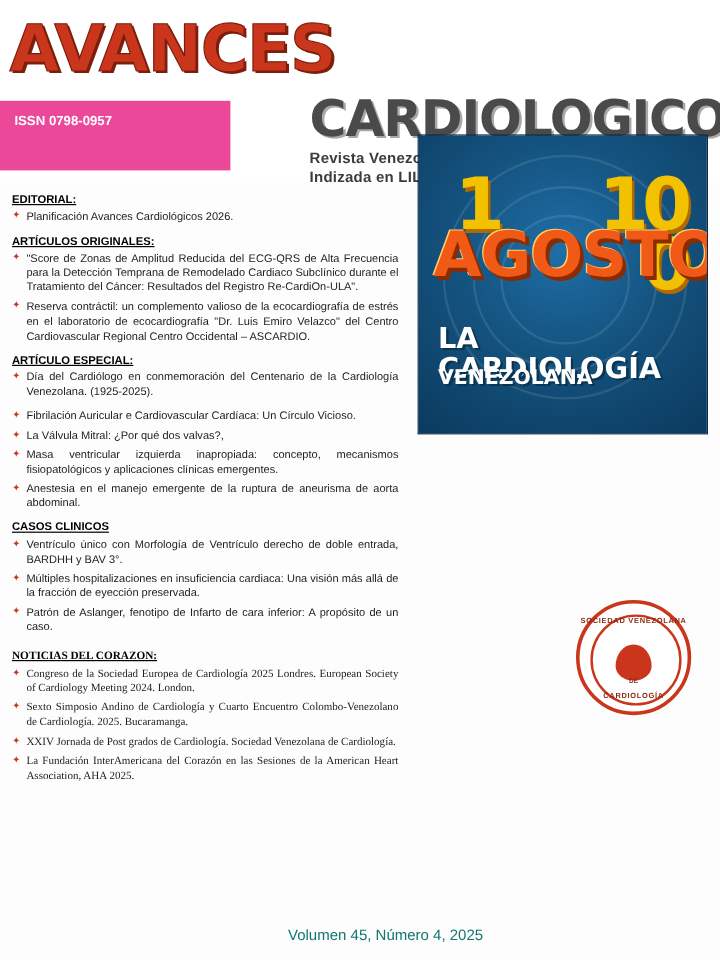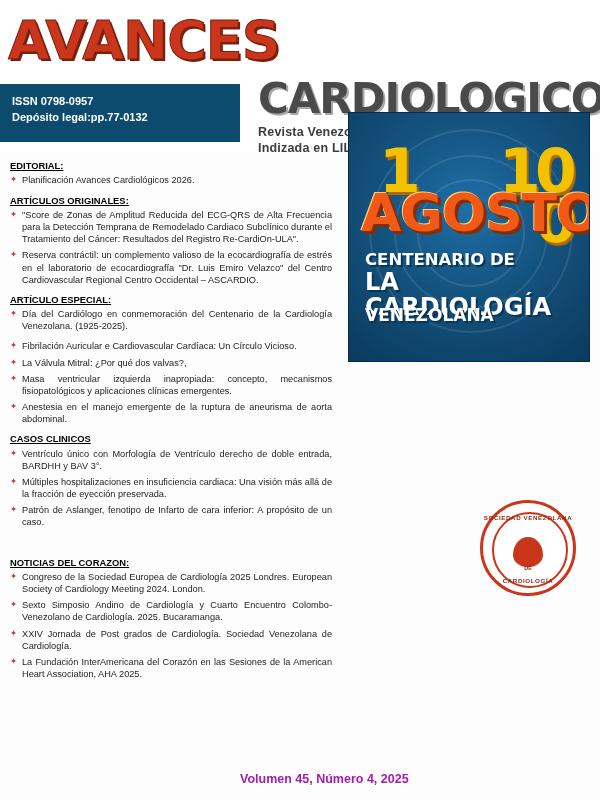--- a/index.html
+++ b/index.html
@@ -51,23 +51,23 @@
     font-size: 42px;
     letter-spacing: -1px;
     color: #4a4a4a;
     text-shadow: 2px 2px 0 #a8a8a8;
     line-height: 1;
   }
   .redbar {
     position: absolute;
     left: 0;
     top: 84px;
-    width: 240px;
+    width: 192px;
     height: 58px;
-    background: #0c4a6e;
+    background: #ec4899;
     color: #ffffff;
     font-size: 11px;
     font-weight: bold;
     padding: 10px 0 0 12px;
     box-sizing: border-box;
     line-height: 1.45;
   }
   .subtitle1, .subtitle2 {
     position: absolute;
     left: 258px;
@@ -252,34 +252,33 @@
     font-weight: bold;
     color: #8d2a13;
   }
 
   
   .volumen {
     position: absolute;
     left: 240px;
     top: 772px;
     font-size: 12.5px;
-    font-weight: bold;
-    color: #a21caf;
+    font-weight: normal;
+    color: #0f766e;
   }
 </style>
 </head>
 <body>
 
 <div class="page">
 
   <div class="masthead">
     <div class="avances">AVANCES</div>
     <div class="redbar">
       <div>ISSN 0798-0957</div>
-      <div>Depósito legal:pp.77-0132</div>
     </div>
     <div class="cardiologicos">CARDIOLOGICOS</div>
     <div class="subtitle1">Revista Venezolana de Cardiología</div>
     <div class="subtitle2">Indizada en LILACS, LIVECS y LATINDEX</div>
   </div>
 
   <div class="content">
 
     <div class="toc">
 
@@ -339,21 +338,21 @@
         <div class="entry">
           <span class="bullet">✦</span>
           <span class="entry-text">Múltiples hospitalizaciones en insuficiencia cardiaca: Una visión más allá de la fracción de eyección preservada.</span>
         </div>
         <div class="entry">
           <span class="bullet">✦</span>
           <span class="entry-text">Patrón de Aslanger, fenotipo de Infarto de cara inferior: A propósito de un caso.</span>
         </div>
       </div>
 
-      <div class="sect-block" style="margin-top:28px;">
+      <div class="sect-block" style="margin-top:12px;font-family:Liberation Serif, serif;">
         <div class="sect-head">NOTICIAS DEL CORAZON:</div>
         <div class="entry">
           <span class="bullet">✦</span>
           <span class="entry-text">Congreso de la Sociedad Europea de Cardiología 2025 Londres. European Society of Cardiology Meeting 2024. London.</span>
         </div>
         <div class="entry">
           <span class="bullet">✦</span>
           <span class="entry-text">Sexto Simposio Andino de Cardiología y Cuarto Encuentro Colombo-Venezolano de Cardiología. 2025. Bucaramanga.</span>
         </div>
         <div class="entry">
@@ -371,21 +370,20 @@
 
   <div class="cover-img">
     <div class="ring r1"></div>
     <div class="ring r2"></div>
     <div class="ring r3"></div>
     <div class="big-one one-left">1</div>
     <div class="big-one one-right">1</div>
     <div class="zero-mid">0</div>
     <div class="zero-low">0</div>
     <div class="agosto">AGOSTO</div>
-    <div class="cent-line cl1">CENTENARIO DE</div>
     <div class="cent-line cl2">LA CARDIOLOGÍA</div>
     <div class="cent-line cl3">VENEZOLANA</div>
   </div>
 
   <div class="seal">
     <div class="inner"></div>
     <div class="seal-text-top">SOCIEDAD VENEZOLANA</div>
     <div class="heart"></div>
     <div class="seal-de">DE</div>
     <div class="seal-text-bot">CARDIOLOGÍA</div>

